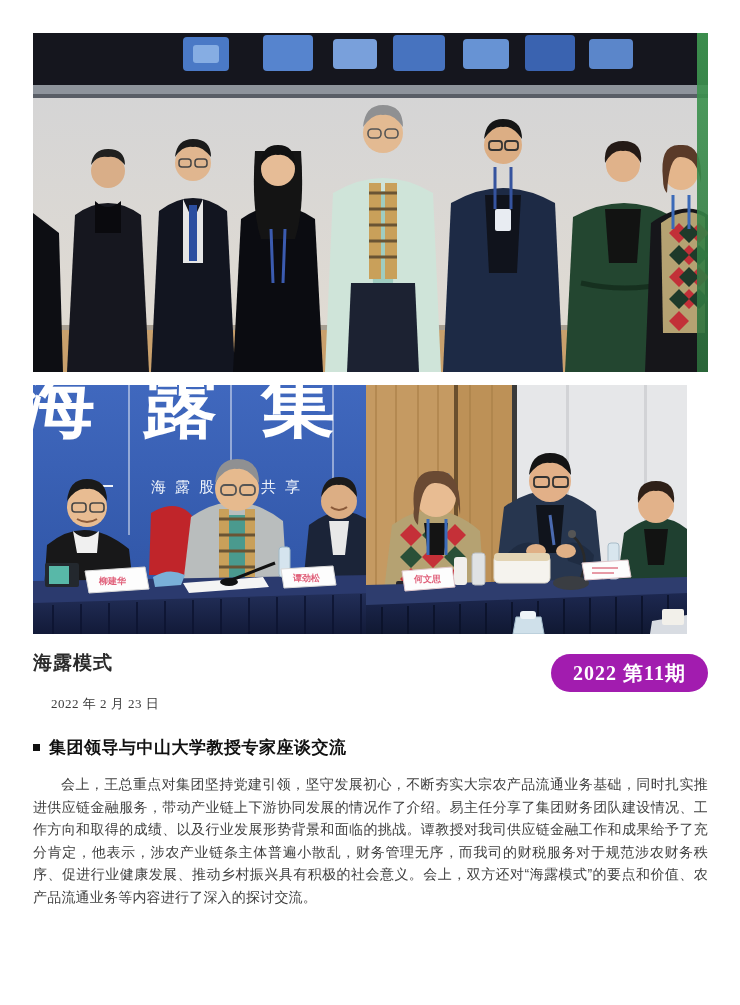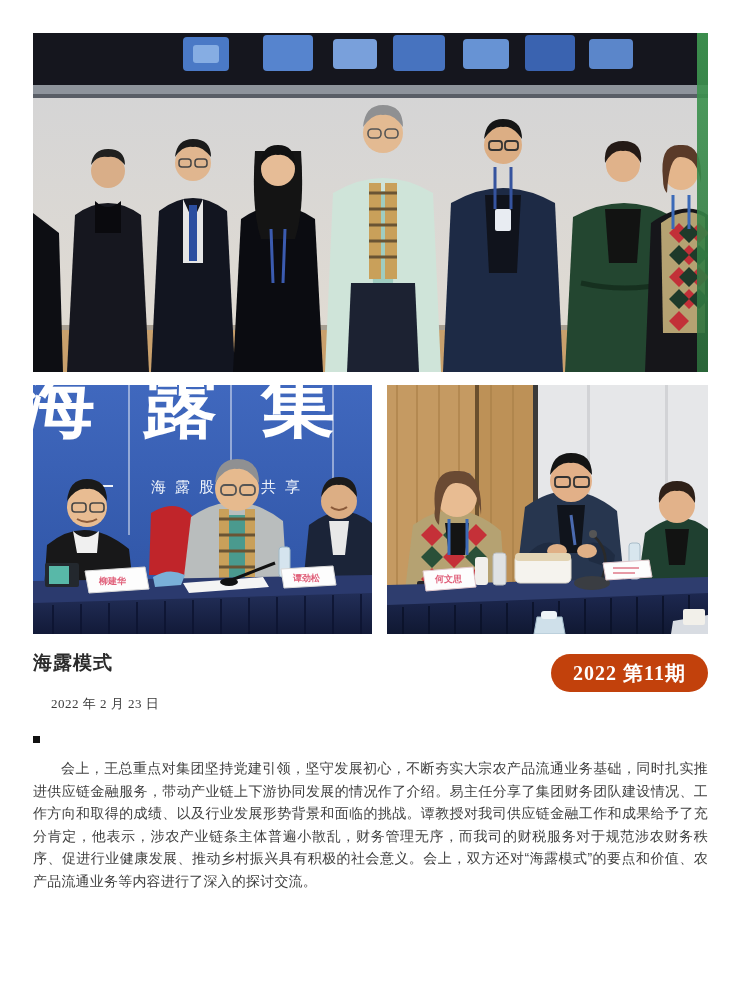--- a/index.html
+++ b/index.html
@@ -5,35 +5,35 @@
   html,body{margin:0;padding:0;background:#888;}
   .page{
     position:relative;width:740px;height:1005px;margin:0 auto;
     background:#ffffff;overflow:hidden;
     font-family:"Liberation Sans",sans-serif;
   }
   .photo{position:absolute;overflow:hidden;background:#ccc;}
   .photo svg{display:block;width:100%;height:100%;}
   .photo-top{left:33px;top:33px;width:675px;height:339px;}
   .photo-left{left:33px;top:385px;width:339px;height:249px;}
-  .photo-right{left:387px;top:385px;width:321px;height:249px;}
+  .photo-right{left:366px;top:385px;width:321px;height:249px;}
 
   .masthead-dept{
     position:absolute;left:33px;top:650px;margin:0;
     font-family:"Liberation Serif",serif;font-size:19px;font-weight:bold;
     color:#2b2b2b;letter-spacing:1px;
   }
   .masthead-date{
     position:absolute;left:34px;top:678px;margin:17px;
     font-family:"Liberation Serif",serif;font-size:13px;color:#3a3a3a;
     letter-spacing:.5px;
   }
   .issue-badge{
     position:absolute;right:32px;top:654px;height:38px;line-height:38px;
-    padding:0 22px;border-radius:19px;background:#c2410c;color:#ffffff;
+    padding:0 22px;border-radius:19px;background:#a21caf;color:#ffffff;
     font-family:"Liberation Serif",serif;font-size:20px;font-weight:bold;
     letter-spacing:1px;
   }
   .article{position:absolute;left:33px;top:736px;width:675px;}
   .article-title-row{display:flex;align-items:center;margin:0 0 14px 0;}
   .bullet-square{width:7px;height:7px;background:#111;margin-right:9px;flex:0 0 auto;}
   .article-title{
     margin:0;font-size:17px;font-weight:bold;color:#111;letter-spacing:.5px;
   }
   .article p{
@@ -333,17 +333,18 @@
     </svg>
   </div>
 
   <h2 class="masthead-dept">海露模式</h2>
   <p class="masthead-date">2022 年 2 月 23 日</p>
   <div class="issue-badge">2022 第11期</div>
 
   <div class="article">
     <div class="article-title-row">
       <span class="bullet-square"></span>
+      <h3 class="article-title">集团领导与中山大学教授专家座谈交流</h3>
     </div>
     <p>会上，王总重点对集团坚持党建引领，坚守发展初心，不断夯实大宗农产品流通业务基础，同时扎实推进供应链金融服务，带动产业链上下游协同发展的情况作了介绍。易主任分享了集团财务团队建设情况、工作方向和取得的成绩、以及行业发展形势背景和面临的挑战。谭教授对我司供应链金融工作和成果给予了充分肯定，他表示，涉农产业链条主体普遍小散乱，财务管理无序，而我司的财税服务对于规范涉农财务秩序、促进行业健康发展、推动乡村振兴具有积极的社会意义。会上，双方还对“海露模式”的要点和价值、农产品流通业务等内容进行了深入的探讨交流。</p>
   </div>
 
 </div>
 
 </body></html>

